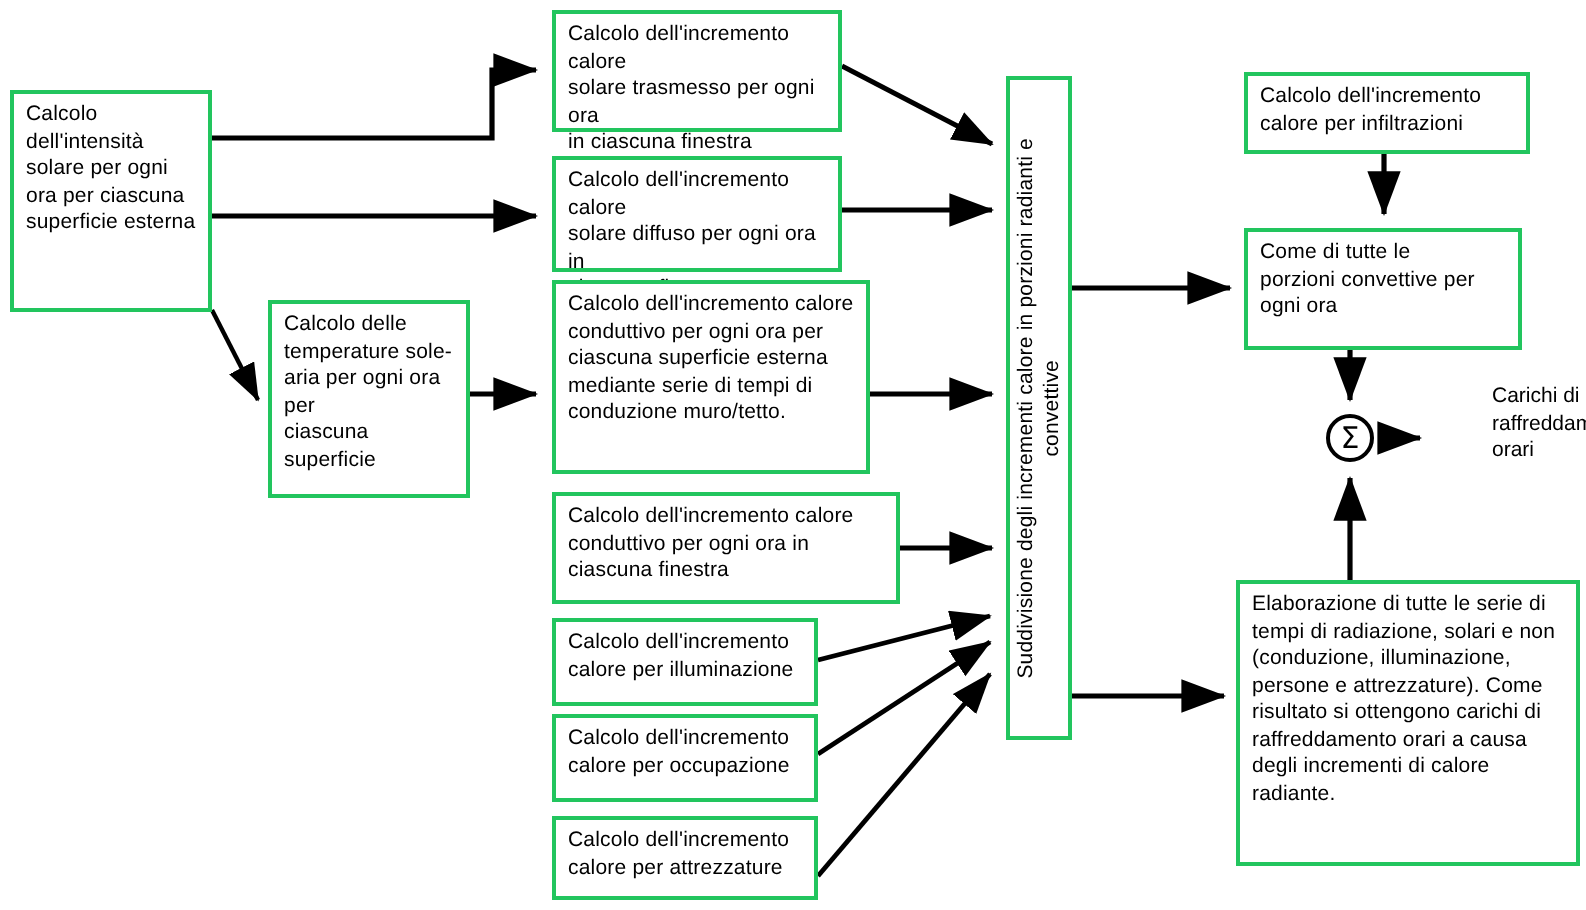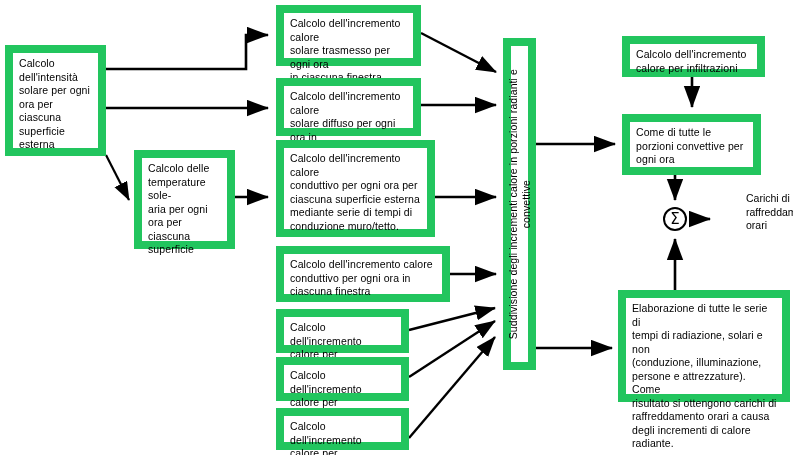--- a/index.html
+++ b/index.html
@@ -12,21 +12,21 @@
     width: 793px;
     height: 455px;
     background: #ffffff;
     overflow: hidden;
     font-family: "Liberation Sans", sans-serif;
   }
   .node {
     position: absolute;
     box-sizing: border-box;
     background: #ffffff;
-    border: 8px solid #22c55e;
+    border: 2px solid #22c55e;
     color: #000000;
     font-size: 10.5px;
     line-height: 13.5px;
     padding: 4px 5px 4px 6px;
     white-space: pre-line;
     letter-spacing: 0.1px;
   }
   .node.vertical {
     padding: 6px 2px;
     display: flex;
@@ -205,21 +205,21 @@
 ogni ora</div>
 
   <div class="sum-node" style="left:663px; top:207px;">
     <span>Σ</span>
   </div>
 
   <div class="freetext" style="left:714px; top:192px; width:78px;margin-left:32px;">Carichi di
 raffreddamento
 orari</div>
 
-  <div class="node" style="left:618px; top:290px; width:172px; height:112px;">Elaborazione di tutte le serie di
+  <div class="node" style="left:618px; top:290px; width:172px; height:143px;">Elaborazione di tutte le serie di
 tempi di radiazione, solari e non
 (conduzione, illuminazione,
 persone e attrezzature). Come
 risultato si ottengono carichi di
 raffreddamento orari a causa
 degli incrementi di calore radiante.</div>
 
 </div>
 
 </body></html>

